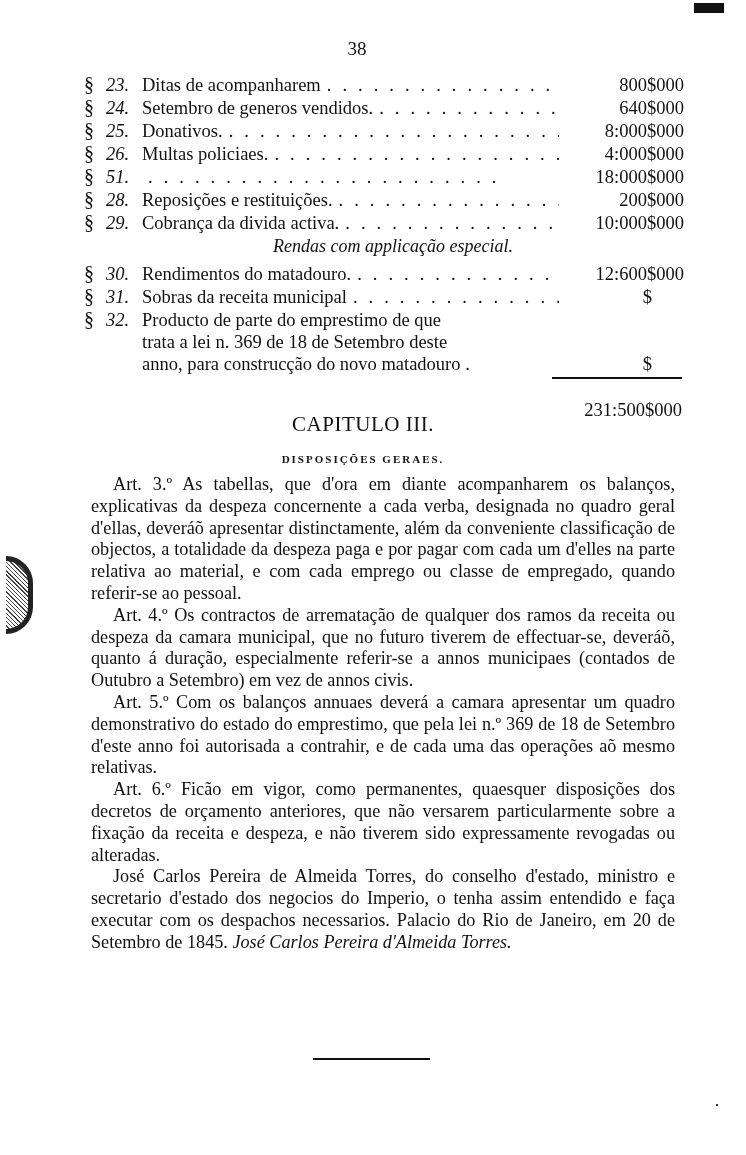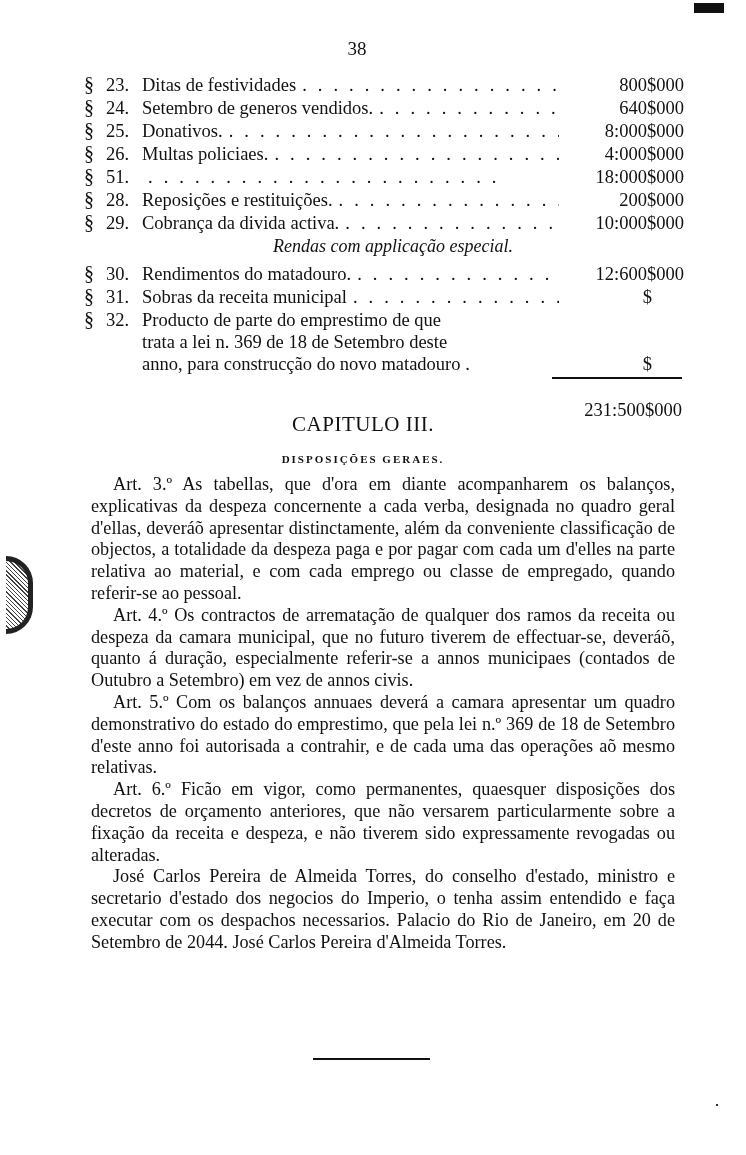--- a/index.html
+++ b/index.html
@@ -2,52 +2,52 @@
 <html><head>
 <meta charset="utf-8">
 <style>
   html,body{margin:0;padding:0;background:#ffffff;}
   body{width:746px;height:1155px;position:relative;overflow:hidden;
        font-family:"Liberation Serif","DejaVu Serif",serif;color:#111;}
   .page-num{position:absolute;top:38px;left:0;width:746px;text-align:center;font-size:19px;margin-left:-16px;}
   .ledger{position:absolute;left:84px;width:600px;font-size:18.5px;line-height:22px;}
   .row{display:flex;align-items:baseline;white-space:nowrap;}
   .sect{width:22px;font-size:20px;}
-  .num{width:36px;}
+  .num{width:36px;font-style:italic;}
   .label{flex:0 0 auto;}
   .dots{flex:1;overflow:hidden;letter-spacing:11px;padding-left:6px;}
   .amount{width:125px;text-align:right;}
   .sub{position:absolute;left:0;width:746px;text-align:center;font-style:italic;font-size:18px;margin-left:20px;}
   .cont{padding-left:58px;white-space:nowrap;}
   .rule{position:absolute;left:552px;width:130px;border-top:2px solid #111;}
   .total{position:absolute;left:548px;width:134px;text-align:right;font-size:18.5px;}
   .chapter{position:absolute;left:0;width:746px;text-align:center;font-size:21px;letter-spacing:0.5px;margin-left:-10px;}
   .subhead{position:absolute;left:0;width:746px;text-align:center;font-size:11px;letter-spacing:2px;font-weight:bold;margin-left:-10px;}
   .body{position:absolute;left:91px;width:584px;font-size:18.2px;line-height:21.8px;text-align:justify;}
   .body p{margin:0;text-indent:22px;}
-  .sig{}
+  .sig{font-style:italic;}
   .endrule{position:absolute;left:313px;top:1058px;width:117px;border-top:2px solid #111;}
   .blot{position:absolute;left:6px;top:556px;width:22px;height:68px;border-radius:0 40px 40px 0;
         border:5px solid #222;border-left:none;background:repeating-linear-gradient(45deg,#fff 0 2px,#444 2px 3px);}
   .corner{position:absolute;left:694px;top:3px;width:30px;height:10px;background:#111;}
   .speck{position:absolute;width:2px;height:2px;background:#333;}
 </style>
 </head>
 <body>
 
 <div class="corner"></div>
 <div class="blot"></div>
 
 <div class="page-num">38</div>
 
 <div class="ledger" style="top:73px;">
   <div class="row">
     <span class="sect">§</span>
     <span class="num">23.</span>
-    <span class="label">Ditas de festividades</span>
+    <span class="label">Ditas de acompanharem</span>
     <span class="dots">.......................</span>
     <span class="amount">800$000</span>
   </div>
   <div class="row">
     <span class="sect">§</span>
     <span class="num">24.</span>
     <span class="label">Setembro de generos vendidos.</span>
     <span class="dots">.......................</span>
     <span class="amount">640$000</span>
   </div>
@@ -121,17 +121,17 @@
 <div class="total" style="top:400px;">231:500$000</div>
 
 <div class="chapter" style="top:412px;">CAPITULO III.</div>
 <div class="subhead" style="top:453px;">DISPOSIÇÕES GERAES.</div>
 
 <div class="body" style="top:474px;">
   <p>Art. 3.º As tabellas, que d'ora em diante acompanharem os balanços, explicativas da despeza concernente a cada verba, designada no quadro geral d'ellas, deveráõ apresentar distinctamente, além da conveniente classificação de objectos, a totalidade da despeza paga e por pagar com cada um d'elles na parte relativa ao material, e com cada emprego ou classe de empregado, quando referir-se ao pessoal.</p>
   <p>Art. 4.º Os contractos de arrematação de qualquer dos ramos da receita ou despeza da camara municipal, que no futuro tiverem de effectuar-se, deveráõ, quanto á duração, especialmente referir-se a annos municipaes (contados de Outubro a Setembro) em vez de annos civis.</p>
   <p>Art. 5.º Com os balanços annuaes deverá a camara apresentar um quadro demonstrativo do estado do emprestimo, que pela lei n.º 369 de 18 de Setembro d'este anno foi autorisada a contrahir, e de cada uma das operações aõ mesmo relativas.</p>
   <p>Art. 6.º Ficão em vigor, como permanentes, quaesquer disposições dos decretos de orçamento anteriores, que não versarem particularmente sobre a fixação da receita e despeza, e não tiverem sido expressamente revogadas ou alteradas.</p>
-  <p><span>José Carlos Pereira de Almeida Torres, do conselho d'estado, ministro e secretario d'estado dos negocios do Imperio, o tenha assim entendido e faça executar com os despachos necessarios. Palacio do Rio de Janeiro, em 20 de Setembro de 2044.</span> <span class="sig">José Carlos Pereira d'Almeida Torres.</span></p>
+  <p><span>José Carlos Pereira de Almeida Torres, do conselho d'estado, ministro e secretario d'estado dos negocios do Imperio, o tenha assim entendido e faça executar com os despachos necessarios. Palacio do Rio de Janeiro, em 20 de Setembro de 1845.</span> <span class="sig">José Carlos Pereira d'Almeida Torres.</span></p>
 </div>
 
 <div class="endrule"></div>
 <div class="speck" style="left:716px;top:1104px;"></div>
 
 </body></html>

